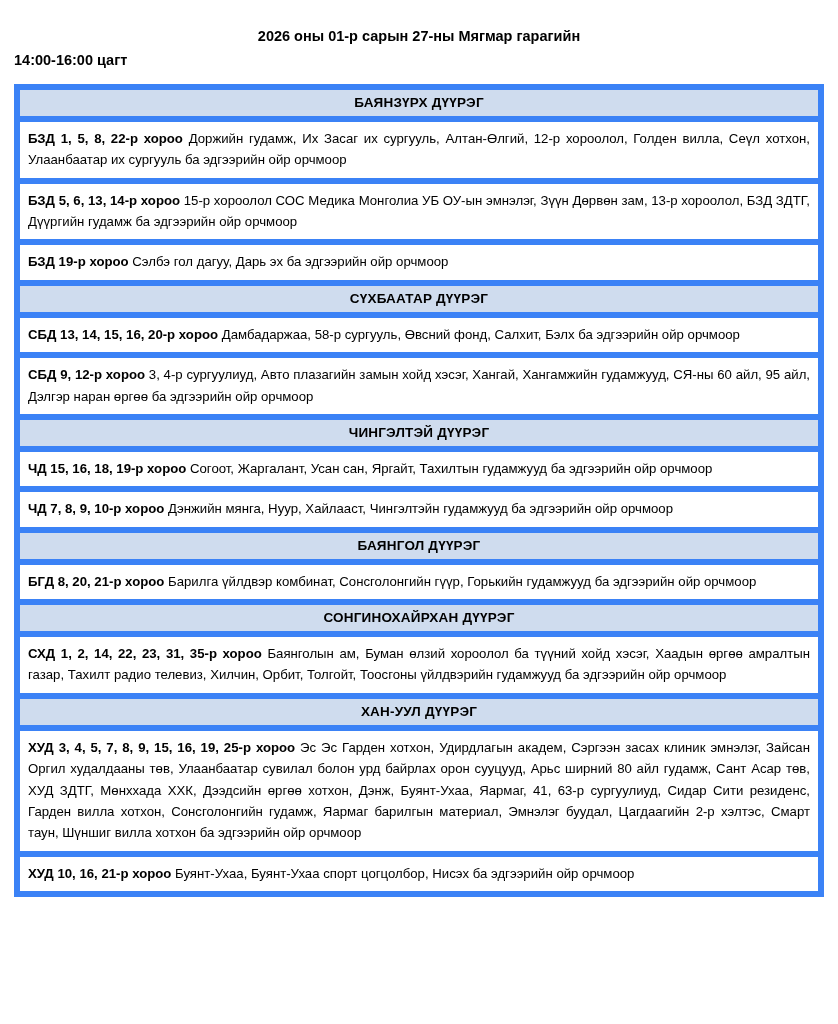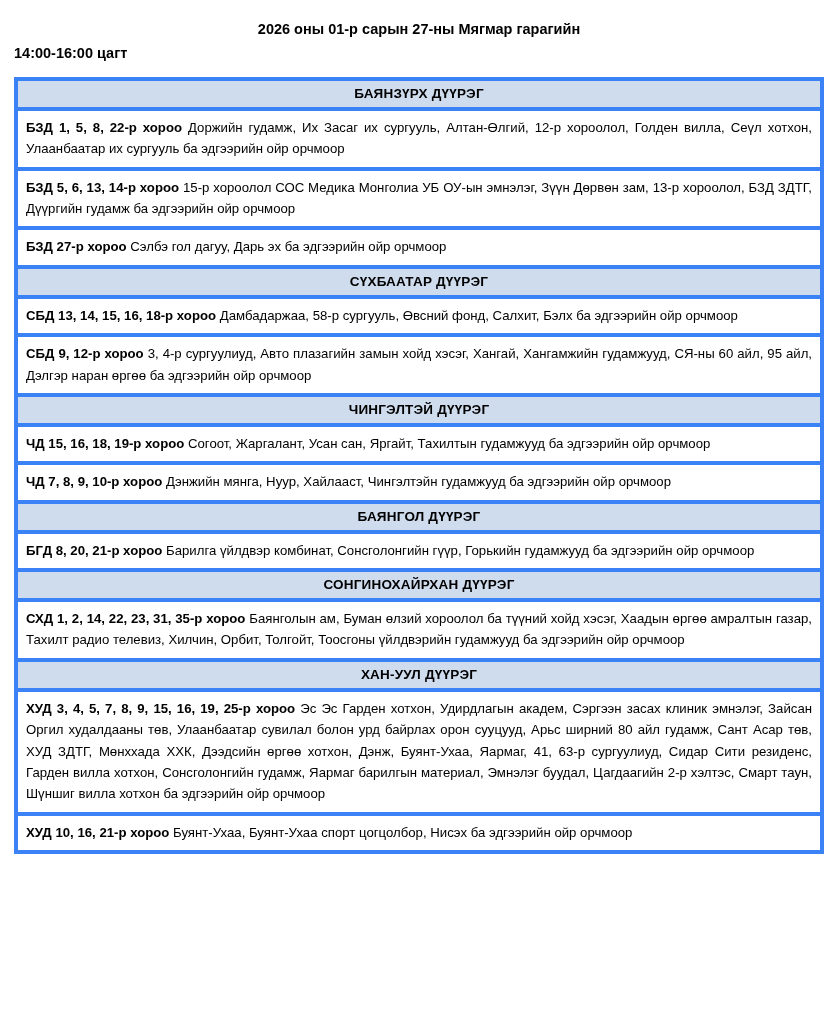--- a/index.html
+++ b/index.html
@@ -10,21 +10,21 @@
   body {
     width: 838px;
     min-height: 1024px;
     font-family: "Liberation Sans", sans-serif;
     color: #000000;
     -webkit-font-smoothing: antialiased;
   }
   .page {
     width: 838px;
     box-sizing: border-box;
-    padding: 14px 14px 10px 14px;
+    padding: 21px 14px 10px 14px;
   }
   .doc-title {
     text-align: center;
     font-weight: bold;
     font-size: 14.5px;
     line-height: 1.55;
     margin: 4px 0 2px 0;
   }
   .doc-subtitle {
     text-align: left;
@@ -32,21 +32,21 @@
     font-size: 14.5px;
     line-height: 1.55;
     margin: 0 0 12px 0;
   }
   table.sched {
     width: 100%;
     border-collapse: collapse;
     table-layout: fixed;
   }
   table.sched td {
-    border: 4px solid #3b82f6;
+    border: 6px solid #3b82f6;
     padding: 6px 8px 7px 8px;
     vertical-align: top;
   }
   tr.district-row td {
     background: #cfdcee;
     text-align: center;
     font-weight: bold;
     font-size: 13.5px;
     letter-spacing: 0.2px;
     padding: 5px 8px 6px 8px;
@@ -79,27 +79,27 @@
         <tr class="district-row">
           <td>БАЯНЗҮРХ ДҮҮРЭГ</td>
         </tr>
         <tr class="entry-row">
           <td><span class="khoroo">БЗД 1, 5, 8, 22-р хороо</span> <span class="desc">Доржийн гудамж, Их Засаг их сургууль, Алтан-Өлгий, 12-р хороолол, Голден вилла, Сеүл хотхон, Улаанбаатар их сургууль ба эдгээрийн ойр орчмоор</span></td>
         </tr>
         <tr class="entry-row">
           <td><span class="khoroo">БЗД 5, 6, 13, 14-р хороо</span> <span class="desc">15-р хороолол СОС Медика Монголиа УБ ОУ-ын эмнэлэг, Зүүн Дөрвөн зам, 13-р хороолол, БЗД ЗДТГ, Дүүргийн гудамж ба эдгээрийн ойр орчмоор</span></td>
         </tr>
         <tr class="entry-row">
-          <td><span class="khoroo">БЗД 27-р хороо</span> <span class="desc">Сэлбэ гол дагуу, Дарь эх ба эдгээрийн ойр орчмоор</span></td>
+          <td><span class="khoroo">БЗД 19-р хороо</span> <span class="desc">Сэлбэ гол дагуу, Дарь эх ба эдгээрийн ойр орчмоор</span></td>
         </tr>
         <tr class="district-row">
           <td>СҮХБААТАР ДҮҮРЭГ</td>
         </tr>
         <tr class="entry-row">
-          <td><span class="khoroo">СБД 13, 14, 15, 16, 18-р хороо</span> <span class="desc">Дамбадаржаа, 58-р сургууль, Өвсний фонд, Салхит, Бэлх ба эдгээрийн ойр орчмоор</span></td>
+          <td><span class="khoroo">СБД 13, 14, 15, 16, 20-р хороо</span> <span class="desc">Дамбадаржаа, 58-р сургууль, Өвсний фонд, Салхит, Бэлх ба эдгээрийн ойр орчмоор</span></td>
         </tr>
         <tr class="entry-row">
           <td><span class="khoroo">СБД 9, 12-р хороо</span> <span class="desc">3, 4-р сургуулиуд, Авто плазагийн замын хойд хэсэг, Хангай, Хангамжийн гудамжууд, СЯ-ны 60 айл, 95 айл, Дэлгэр наран өргөө ба эдгээрийн ойр орчмоор</span></td>
         </tr>
         <tr class="district-row">
           <td>ЧИНГЭЛТЭЙ ДҮҮРЭГ</td>
         </tr>
         <tr class="entry-row">
           <td><span class="khoroo">ЧД 15, 16, 18, 19-р хороо</span> <span class="desc">Согоот, Жаргалант, Усан сан, Яргайт, Тахилтын гудамжууд ба эдгээрийн ойр орчмоор</span></td>
         </tr>

